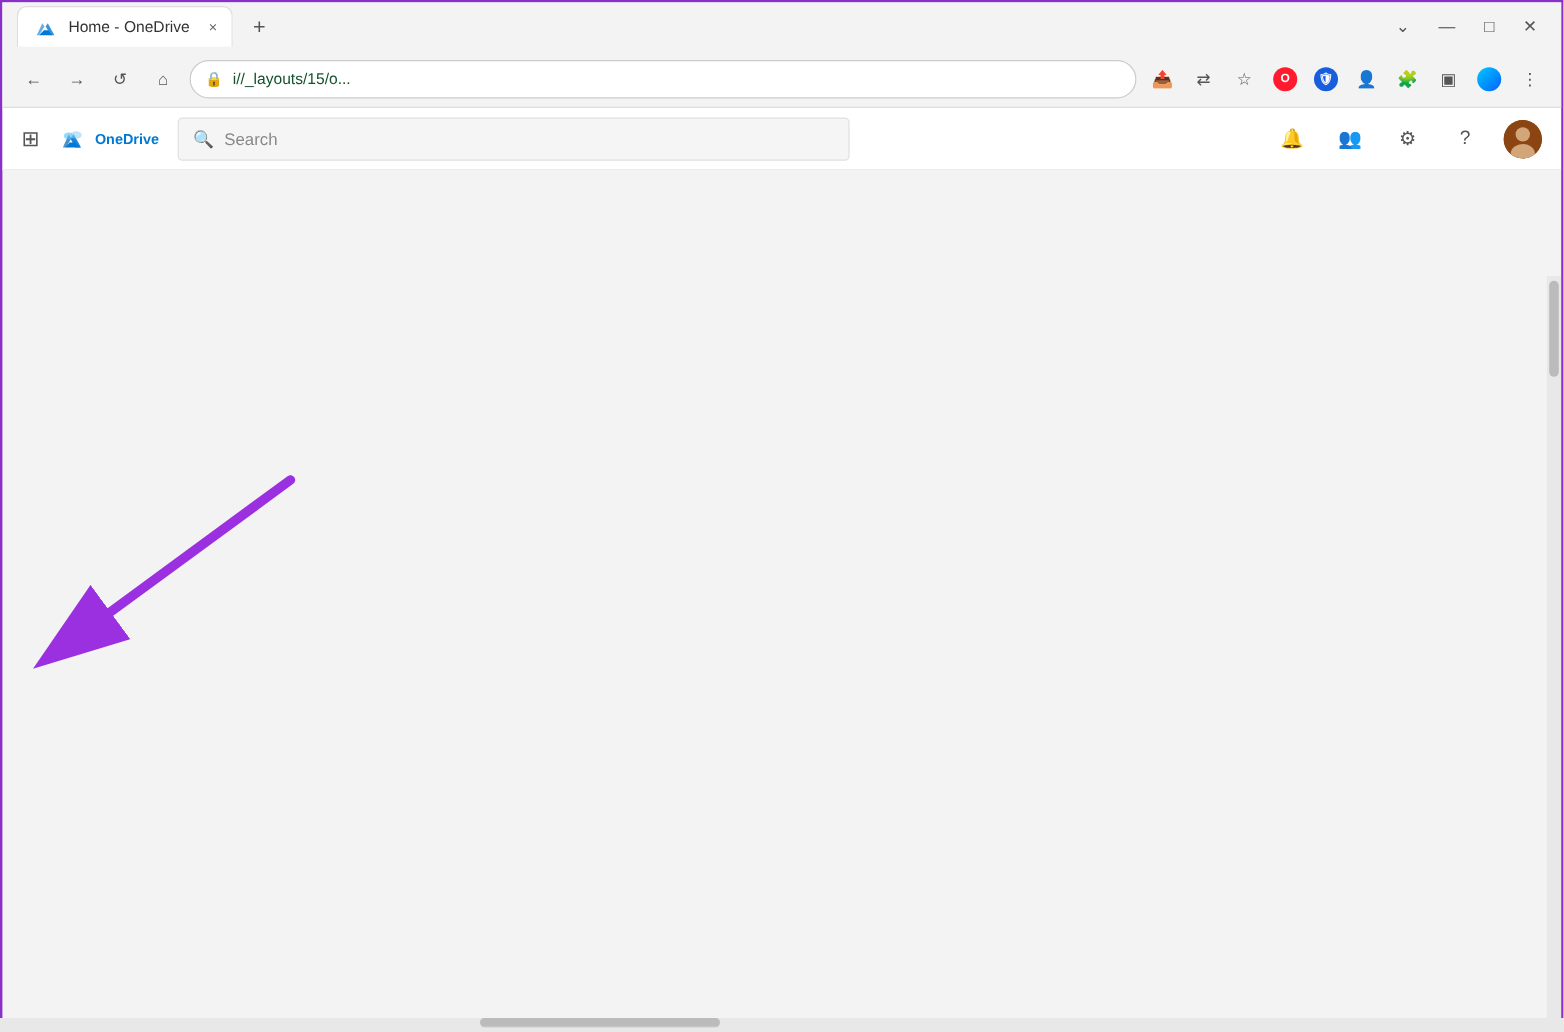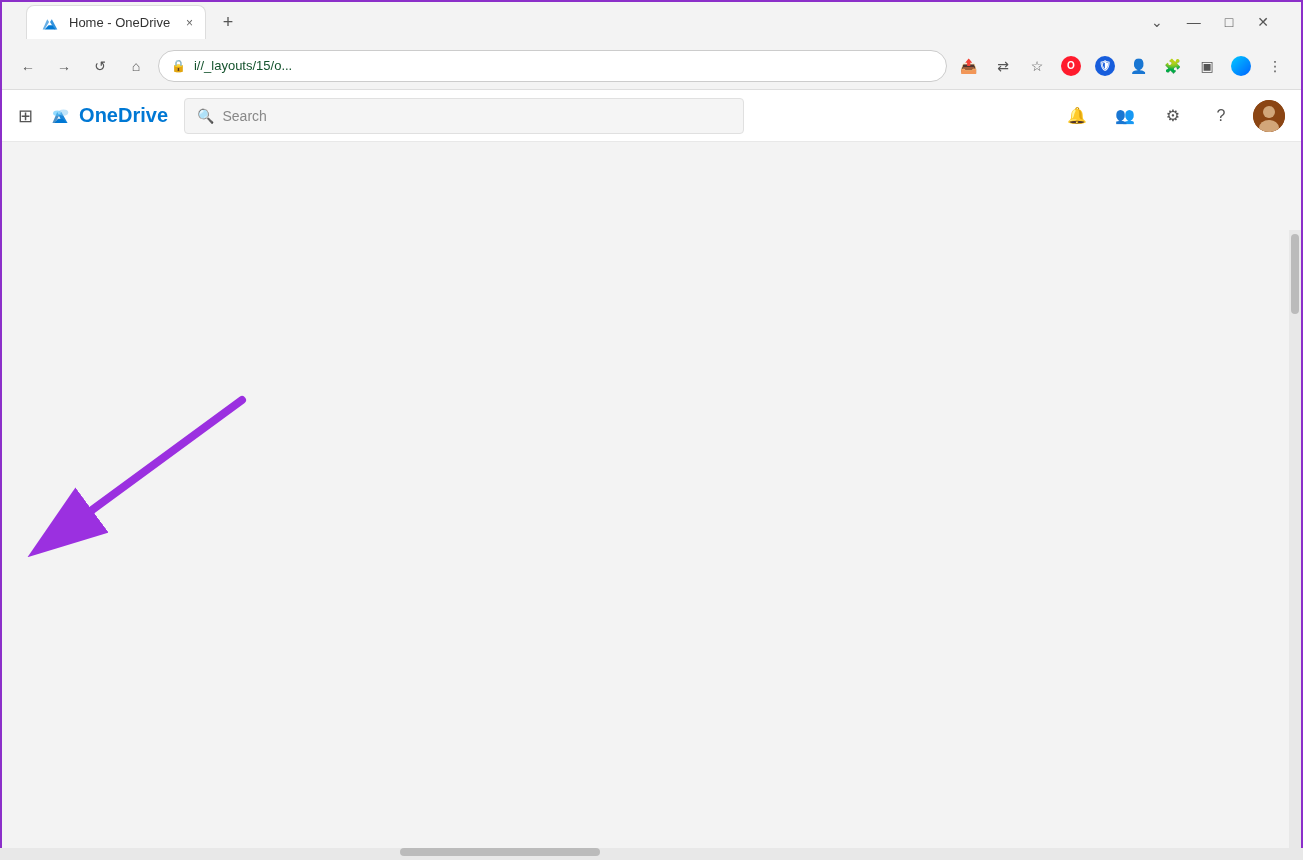--- a/index.html
+++ b/index.html
@@ -6,21 +6,21 @@
     body { font-family: 'Segoe UI', Arial, sans-serif; background: #f3f3f3; overflow: hidden; }
 
     
     .browser-frame { width: 1303px; height: 860px; display: flex; flex-direction: column; background: #f3f3f3; border: 2px solid #8b2fc9; }
     
     .browser-titlebar {
       background: #f3f3f3;
       height: 40px;
       display: flex;
       align-items: center;
-      padding: 0 24px;
+      padding: 0 12px;
       gap: 4px;
     }
     .tab-bar {
       display: flex;
       align-items: center;
       flex: 1;
     }
     .tab-active {
       background: #fff;
       border-radius: 8px 8px 0 0;
@@ -82,21 +82,21 @@
       padding: 0 16px;
       gap: 16px;
       border-bottom: 1px solid #e8e8e8;
       position: absolute;
       top: 88px;
       left: 0;
       right: 0;
       z-index: 10;
     }
     .app-topbar-grid { font-size: 18px; color: #555; cursor: pointer; }
-    .app-logo { display: flex; align-items: center; gap: 8px; font-size: 20px; font-weight: 600; color: #0078d4; }
+    .app-logo { display: flex; align-items: center; gap: 8px; font-size: 12px; font-weight: 600; color: #0078d4; }
     .app-search {
       flex: 1;
       max-width: 560px;
       height: 36px;
       background: #f5f5f5;
       border: 1px solid #e0e0e0;
       border-radius: 4px;
       display: flex;
       align-items: center;
       padding: 0 12px;

